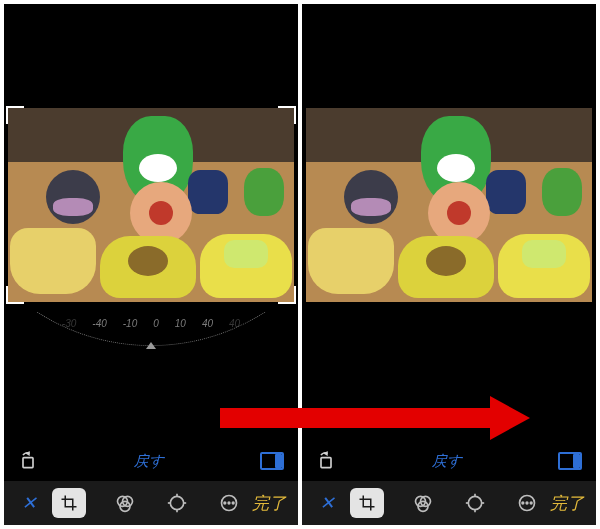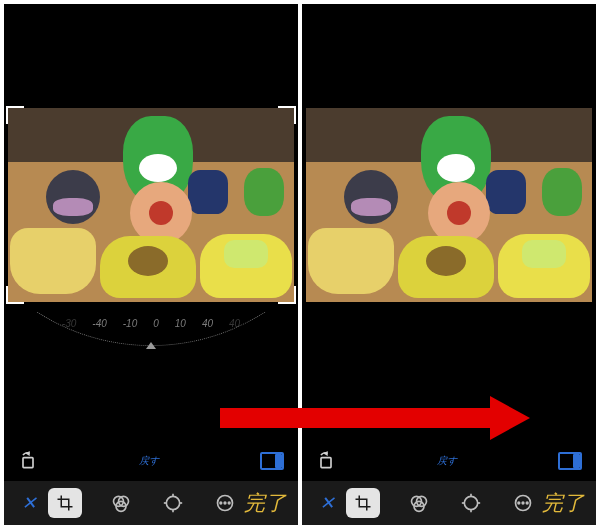--- a/index.html
+++ b/index.html
@@ -116,21 +116,21 @@
     position: absolute;
     left:0; right:0;
     top: 438px;
     height: 38px;
     display: flex;
     align-items: center;
     justify-content: space-between;
     padding: 0 14px;
     box-sizing: border-box;
     color: #2e6fd6;
-    font-size: 10px;
+    font-size: 15px;
   }
   .rotate-icon {
     width: 20px; height: 20px;
     position: relative;
     color: #cfcfcf;
   }
   .rotate-icon svg{display:block;}
   .aspect-icon {
     width: 24px; height: 18px;
     position: relative;
@@ -155,21 +155,21 @@
     justify-content: space-between;
     padding: 0 12px;
     box-sizing: border-box;
   }
   .tool-group{ display:flex; align-items:center; gap:26px; }
   .tool-btn { width:26px; height:26px; display:flex; align-items:center; justify-content:center; color:#bdbdbd; }
   .tool-btn.active{
     background:#e4e4e4; color:#1a1a1a; border-radius:6px; width:34px; height:30px;
   }
   .cancel-x { color:#2e6fd6; font-size:18px; font-weight:300; }
-  .done { color:#e2b93b; font-size:21px; }
+  .done { color:#e2b93b; font-size:17px; }
 
   .arrow {
     position: absolute;
     left: 220px;
     top: 396px;
     width: 310px;
     height: 44px;
     pointer-events: none;
   }
   .arrow .shaft{

